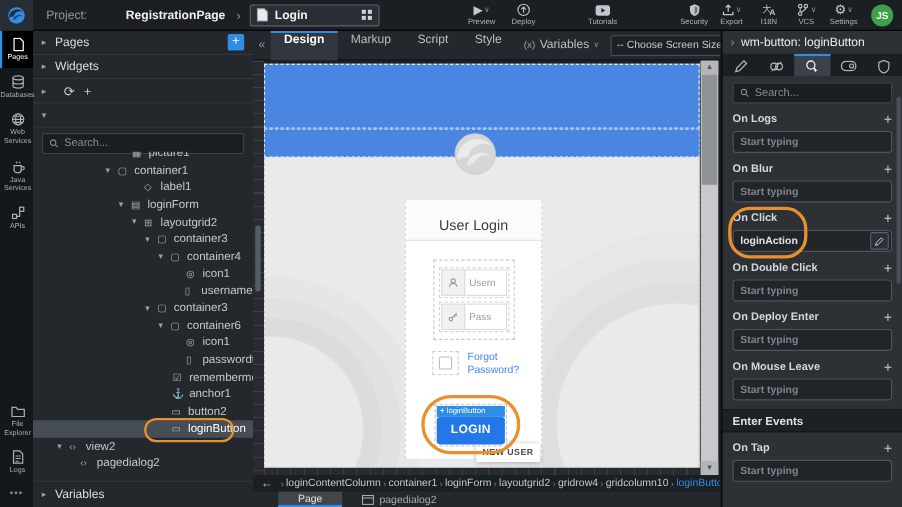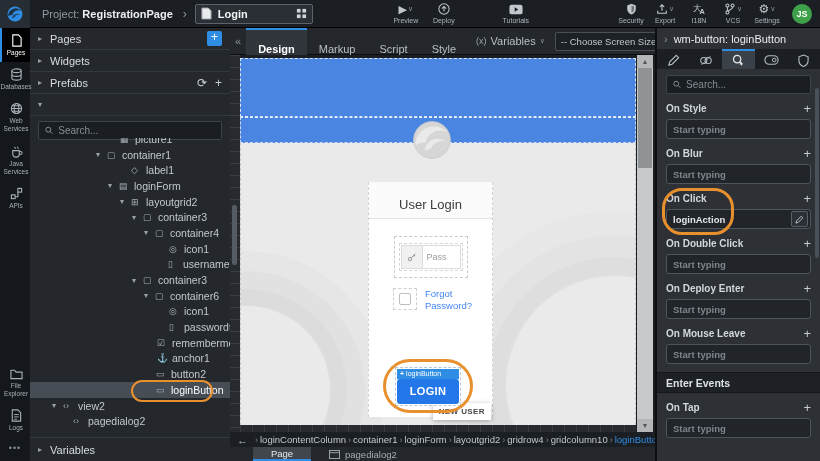--- a/index.html
+++ b/index.html
@@ -5,21 +5,21 @@
   * { margin:0; padding:0; box-sizing:border-box; }
   html,body { width:820px; height:461px; overflow:hidden; background:#101316; }
   body { font-family:"Liberation Sans", sans-serif; }
   .app { position:relative; width:820px; height:461px; background:#1b1f24; overflow:hidden; }
 
   
   .topbar { position:absolute; left:0; top:0; width:820px; height:28px; background:#1b1f24; border-bottom:1px solid #000; display:flex; align-items:center; z-index:30; }
   .logo { width:30px; height:28px; background:#272d34; display:flex; align-items:center; justify-content:center; }
   .proj { margin-left:12px; font-size:11px; white-space:nowrap; }
   .proj .pfx { color:#949aa1; }
-  .proj .pname { color:#eceff2; font-weight:bold; }
+  .proj .pname { color:#eceff2; font-weight:bold;margin-left:32px; }
   .tb-chev { color:#8b9198; font-size:12px; margin:0 8px 0 10px; }
   .pagetab { width:118px; height:20px; background:#2a2f35; border:1px solid #5c6269; border-radius:2px; display:flex; align-items:center; padding:0 5px; gap:6px; }
   .pagetab .ptname { flex:1; color:#f0f2f4; font-size:11px; font-weight:bold; }
   .tb-act { display:flex; flex-direction:column; align-items:center; justify-content:center; color:#aeb4bb; font-size:7px; gap:2px; min-width:30px; }
   .tb-act .ic { height:12px; display:flex; align-items:center; justify-content:center; font-size:11px; color:#c2c7cd; }
   .carety { font-size:7px; color:#8b9198; margin-left:1px; }
   .avatar { width:20px; height:20px; border-radius:50%; background:#3fa04a; color:#fff; font-size:9px; font-weight:bold; display:flex; align-items:center; justify-content:center; margin:0 8px 0 10px; }
   .grow { flex:1; }
 
   
@@ -51,21 +51,21 @@
   .trow.selected { background:#474d54; color:#fff; }
   .trow.ann::after { content:''; position:absolute; left:101px; top:-2px; width:78px; height:18px; border:2.5px solid #e8902e; border-radius:11px; pointer-events:none; }
   .varsrow { position:absolute; left:0; bottom:0; width:200px; height:24px; border-top:1px solid #34393f; display:flex; align-items:center; padding:0 8px; background:#24282d; }
   .varsrow .xcaret { color:#9aa1a8; font-size:8px; width:12px; }
   .varsrow .xlabel { color:#d9dde1; font-size:11px; }
 
   
   .center { position:absolute; left:230px; top:28px; width:425px; height:433px; background:#22262b; }
   .ctoolbar { height:27px; background:#24282d; border-bottom:1px solid #0c0e10; display:flex; align-items:center; font-size:11px; color:#b9bec4; }
   .navarr { color:#8f959b; font-size:11px; padding:0 5px; }
-  .ctab { height:27px; display:flex; align-items:flex-end; padding:0 12px; border-top:2px solid transparent; }
+  .ctab { height:27px; display:flex; align-items:flex-start; padding:0 12px; border-top:2px solid transparent; }
   .ctab.active { background:#31363c; border-top-color:#2f8de4; color:#fff; font-weight:bold; }
   .vars { display:flex; align-items:center; gap:4px; margin-left:8px; }
   .vars .vicon { font-size:9px; color:#9aa1a8; }
   .vars .chev { font-size:7px; color:#8f959b; }
   .screen-dd { margin-left:10px; width:126px; height:19px; background:#1d2126; border:1px solid #4a5057; border-radius:2px; display:flex; align-items:center; padding:0 5px; gap:4px; }
   .screen-dd span:first-child { flex:1; font-size:9.5px; color:#c3c8cd; white-space:nowrap; overflow:hidden; }
   .screen-dd .ddarr { font-size:8px; color:#9aa1a8; }
   .dots { margin-left:8px; color:#8f959b; font-size:12px; }
   .tdiv { width:1px; height:16px; background:#3a4046; margin:0 6px; }
   .undo,.redo { color:#7d8389; font-size:12px; padding:0 4px; }
@@ -303,21 +303,20 @@
       <span class="xcaret">▸</span>
       <span class="xlabel">Pages</span>
       <span class="plusbtn">+</span>
     </div>
     <div class="xsec">
       <span class="xcaret">▸</span>
       <span class="xlabel">Widgets</span>
     </div>
     <div class="xsec">
       <span class="xcaret">▸</span>
-      <span class="xlabel">Prefabs</span>
       <span class="xico">⟳</span>
       <span class="xico">+</span>
     </div>
     <div class="xsec">
       <span class="xcaret">▾</span>
     </div>
     <div class="searchwrap">
       <div class="searchbox">
         <svg width="9" height="9" viewBox="0 0 10 10">
           <circle cx="4" cy="4" r="3" fill="none" stroke="#868d94" stroke-width="1.2"></circle>
@@ -518,20 +517,29 @@
         </div>
 
         <div class="card">
           <div class="cardhead">
             <span>User Login</span>
           </div>
           <div class="fields">
             <div class="frow">
               <span class="fico">
                 <svg width="10" height="10" viewBox="0 0 12 12">
+                  <circle cx="6" cy="4" r="2.3" fill="none" stroke="#8f8f8f" stroke-width="1.1"></circle>
+                  <path d="M2 10.5 c0-2.4 1.8-3.6 4-3.6 s4 1.2 4 3.6" fill="none" stroke="#8f8f8f" stroke-width="1.1"></path>
+                </svg>
+              </span>
+              <span class="fin">Usern</span>
+            </div>
+            <div class="frow">
+              <span class="fico">
+                <svg width="10" height="10" viewBox="0 0 12 12">
                   <circle cx="3.5" cy="8.5" r="2" fill="none" stroke="#8f8f8f" stroke-width="1.1"></circle>
                   <path d="M5 7 L10 2 M8.5 3.5 L10 5 M7 5 L8.2 6.2" fill="none" stroke="#8f8f8f" stroke-width="1.1"></path>
                 </svg>
               </span>
               <span class="fin">Pass</span>
             </div>
           </div>
           <div class="checkrow">
             <span class="cbcell">
                 <span class="cbox"></span>
@@ -653,21 +661,21 @@
           </svg>
           <input placeholder="Search..." style="">
         </div>
       </div>
       <div>
 
           <div class="irow fld">
 
             <div class="fldwrap">
               <div class="flabelrow">
-                <span class="flabel">On Style</span>
+                <span class="flabel">On Logs</span>
                 <span class="fplus">+</span>
               </div>
               <div class="finputbox">
                 <input placeholder="Start typing" style="">
 
               </div>
             </div>
           </div>
 
           <div class="irow fld">

